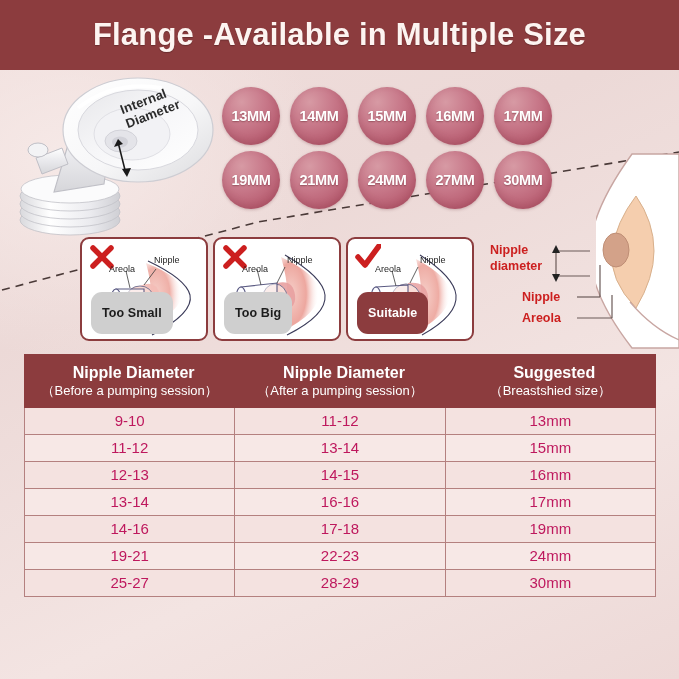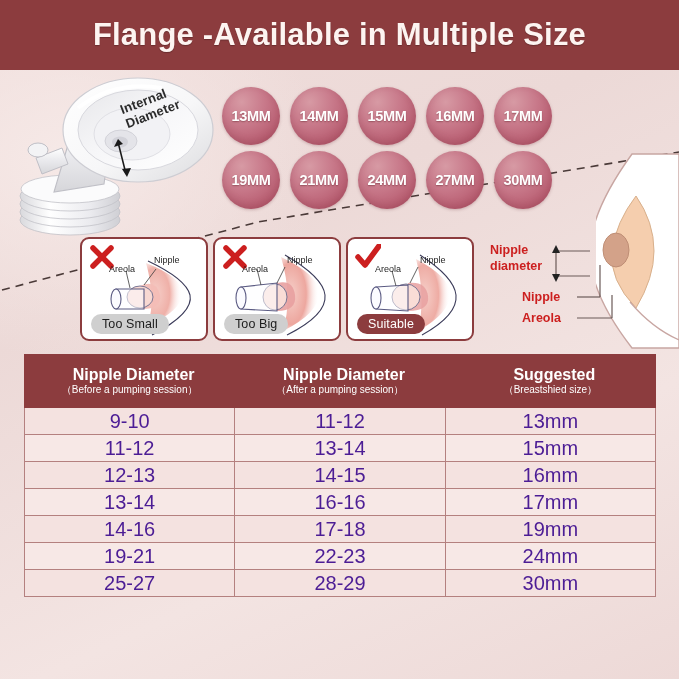--- a/index.html
+++ b/index.html
@@ -125,24 +125,24 @@
     position: absolute;
     font-size: 9px;
     color: #1f1f1f;
     white-space: nowrap;
   }
   .compare-label-areola { left: 27px; top: 25px; }
   .compare-label-nipple { left: 72px; top: 16px; }
   .compare-pill {
     position: absolute;
     left: 9px; bottom: 5px;
-    padding: 3px 11px;
+    padding: 14px 11px;
     border-radius: 11px;
     font-size: 12.5px;
-    font-weight: normal;
+    font-weight: bold;
     letter-spacing: 0.1px;
     white-space: nowrap;
   }
   .pill-gray {
     background: #cfcfcf;
     color: #1c1c1c;
   }
   .pill-maroon {
     background: #8c3c3e;
     color: #ffffff;
@@ -193,29 +193,29 @@
   }
   .th-main {
     display: block;
     font-size: 16px;
     font-weight: bold;
     line-height: 1.12;
     margin-left: 8px;
   }
   .th-sub {
     display: block;
-    font-size: 10px;
+    font-size: 13px;
     font-weight: normal;
     line-height: 1.2;
     margin-top: 1px;
   }
   #size-table tbody td {
     background: #f4e2e0;
-    color: #4c1d95;
-    font-size: 20px;
+    color: #be185d;
+    font-size: 15px;
     height: 26px;
     line-height: 26px;
   }
   #size-table tbody tr:nth-child(even) td {
     background: #f7e8e6;
   }
 </style>
 </head>
 <body>
 

